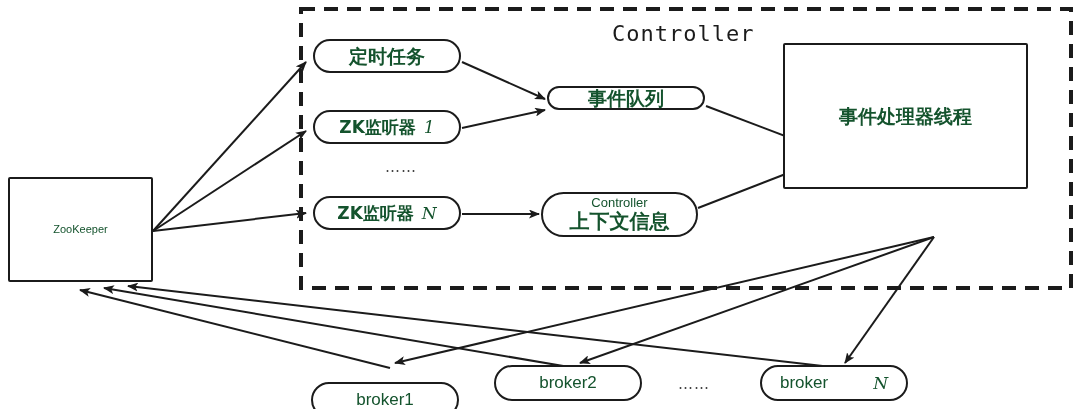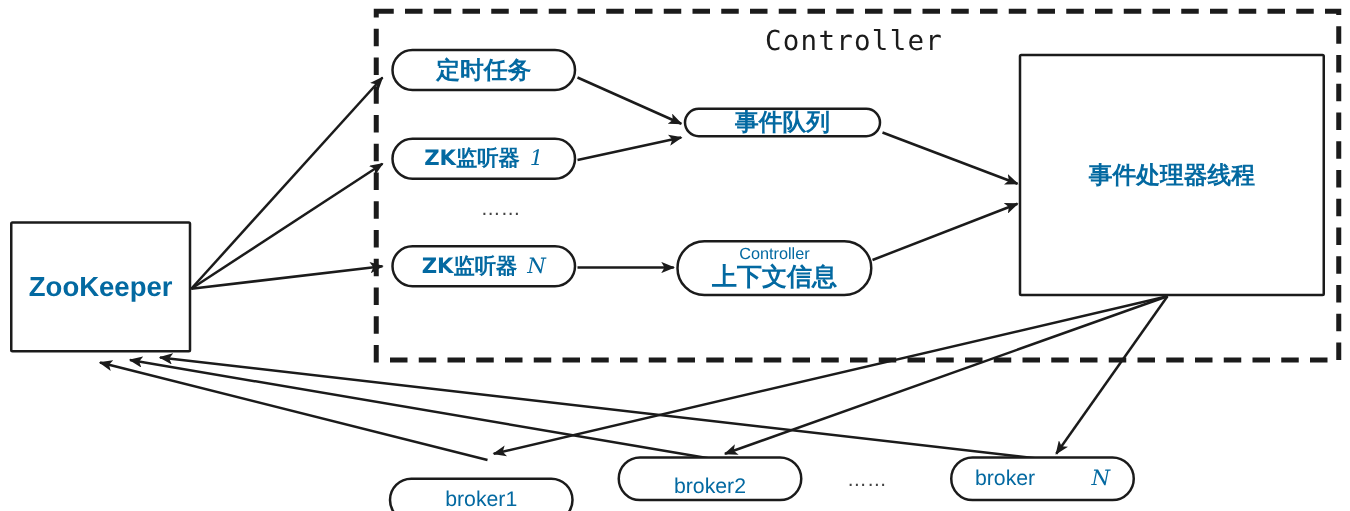--- a/index.html
+++ b/index.html
@@ -21,21 +21,21 @@
   }
   .node{
     position:absolute;
     box-sizing:border-box;
     display:flex;
     align-items:center;
     justify-content:center;
     text-align:center;
     background:#ffffff;
     border:2px solid #1b1b1b;
-    color:#0369a1;
+    color:#14532d;
     line-height:1.18;
     z-index:3;
   }
   .pill{border-radius:40px;}
   .rect{border-radius:2px;}
   .cn{font-family:"DejaVu Sans", sans-serif;font-weight:bold;}
   .label-free{
     position:absolute;
     color:#111111;
     z-index:4;
@@ -47,21 +47,21 @@
     letter-spacing:1px;
     color:#1b1b1b;
   }
   .ellipsis{
     font-family:"DejaVu Sans", sans-serif;
     font-size:15px;
     color:#444;
     letter-spacing:1px;
   }
   .ital{font-style:italic;font-family:"DejaVu Serif", serif;font-weight:normal;}
-  .zk-text{font-family:"Liberation Sans", sans-serif;font-size:22px;font-weight:bold;}
+  .zk-text{font-family:"Liberation Sans", sans-serif;font-size:11px;font-weight:normal;}
   .broker-text{font-family:"Liberation Sans", sans-serif;font-size:17px;font-weight:normal;}
   .two-line{flex-direction:column;}
   .line-sm{font-family:"Liberation Sans", sans-serif;font-size:13px;font-weight:normal;}
 </style>
 </head>
 <body>
 
 <div id="canvas">
 
   <svg class="layer" viewBox="0 0 1080 409">
@@ -124,29 +124,29 @@
 
   <div class="node pill cn" style="left:547px;top:86px;width:158px;height:24px;font-size:19px;">
     <span>事件队列</span>
   </div>
 
   <div class="node pill two-line" style="left:541px;top:192px;width:157px;height:45px;">
     <span class="line-sm">Controller</span>
     <span class="cn" style="font-size:20px;">上下文信息</span>
   </div>
 
-  <div class="node rect cn" style="left:815px;top:43px;width:245px;height:194px;font-size:19px;">
+  <div class="node rect cn" style="left:783px;top:43px;width:245px;height:146px;font-size:19px;">
     <span>事件处理器线程</span>
   </div>
 
   <div class="node pill broker-text" style="left:311px;top:382px;width:148px;height:36px;">
     <span>broker1</span>
   </div>
 
-  <div class="node pill broker-text" style="left:494px;top:365px;width:148px;height:36px;align-items:flex-end;">
+  <div class="node pill broker-text" style="left:494px;top:365px;width:148px;height:36px;">
     <span>broker2</span>
   </div>
 
   <div class="label-free ellipsis" style="left:678px;top:375px;">……</div>
 
   <div class="node pill broker-text" style="left:760px;top:365px;width:148px;height:36px;gap:45px;">
     <span>broker</span>
     <span class="ital">N</span>
   </div>
 

